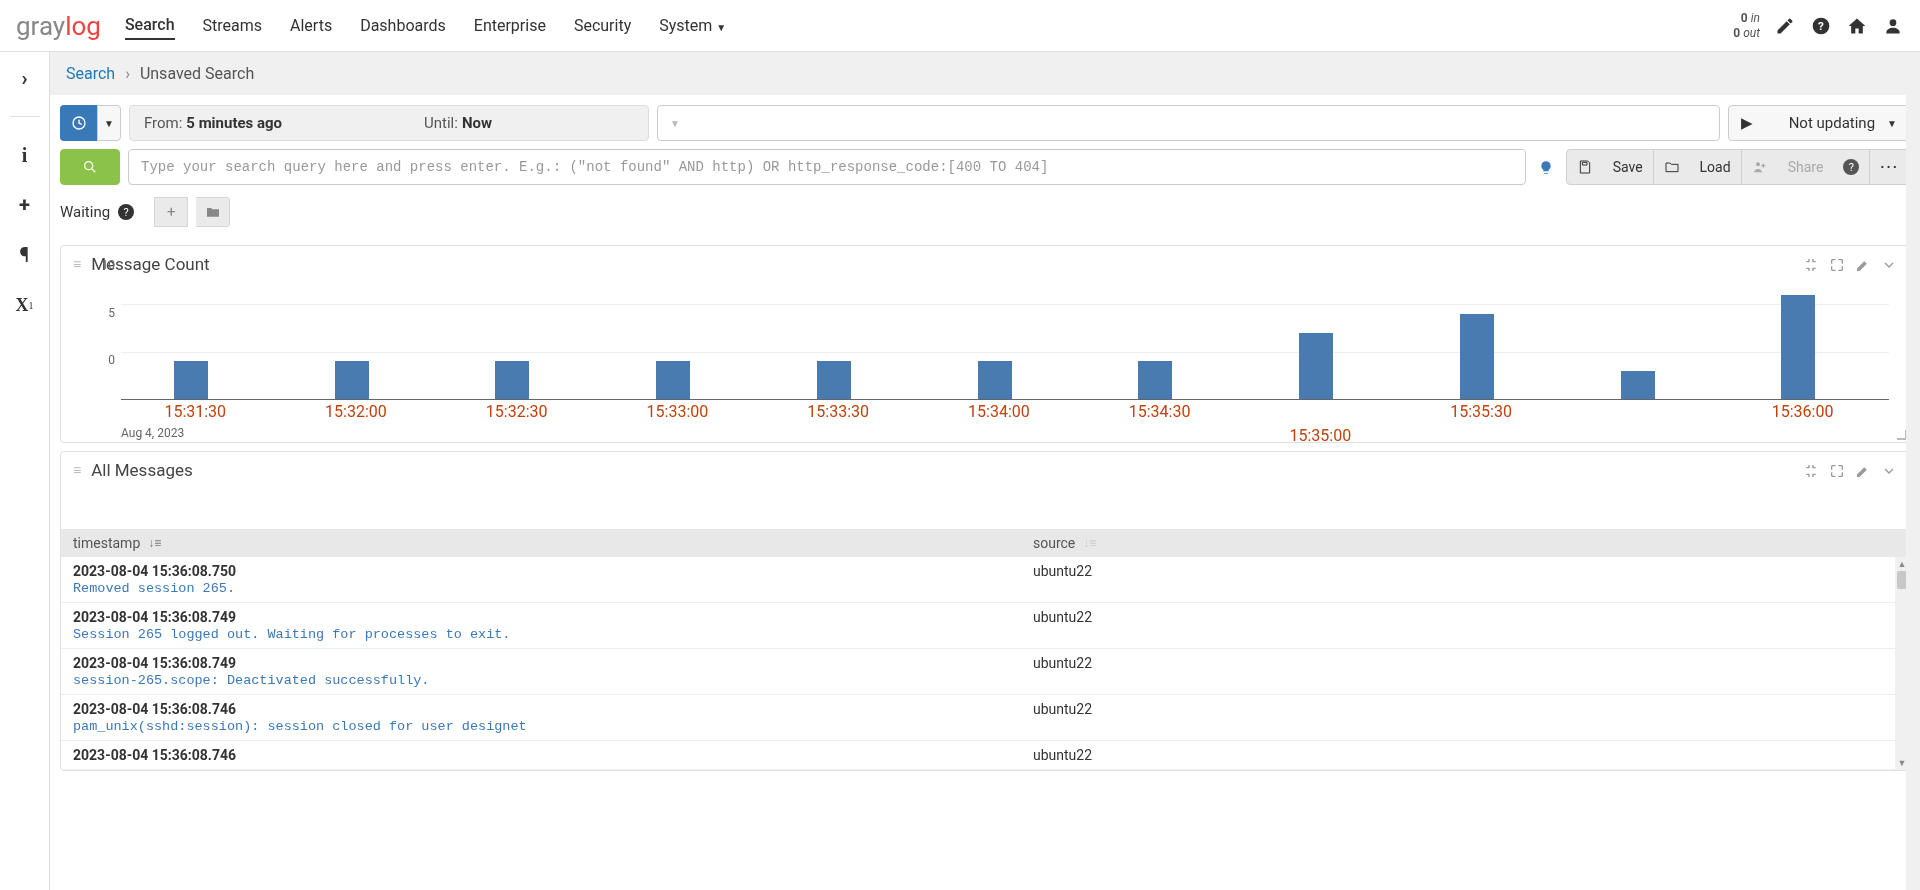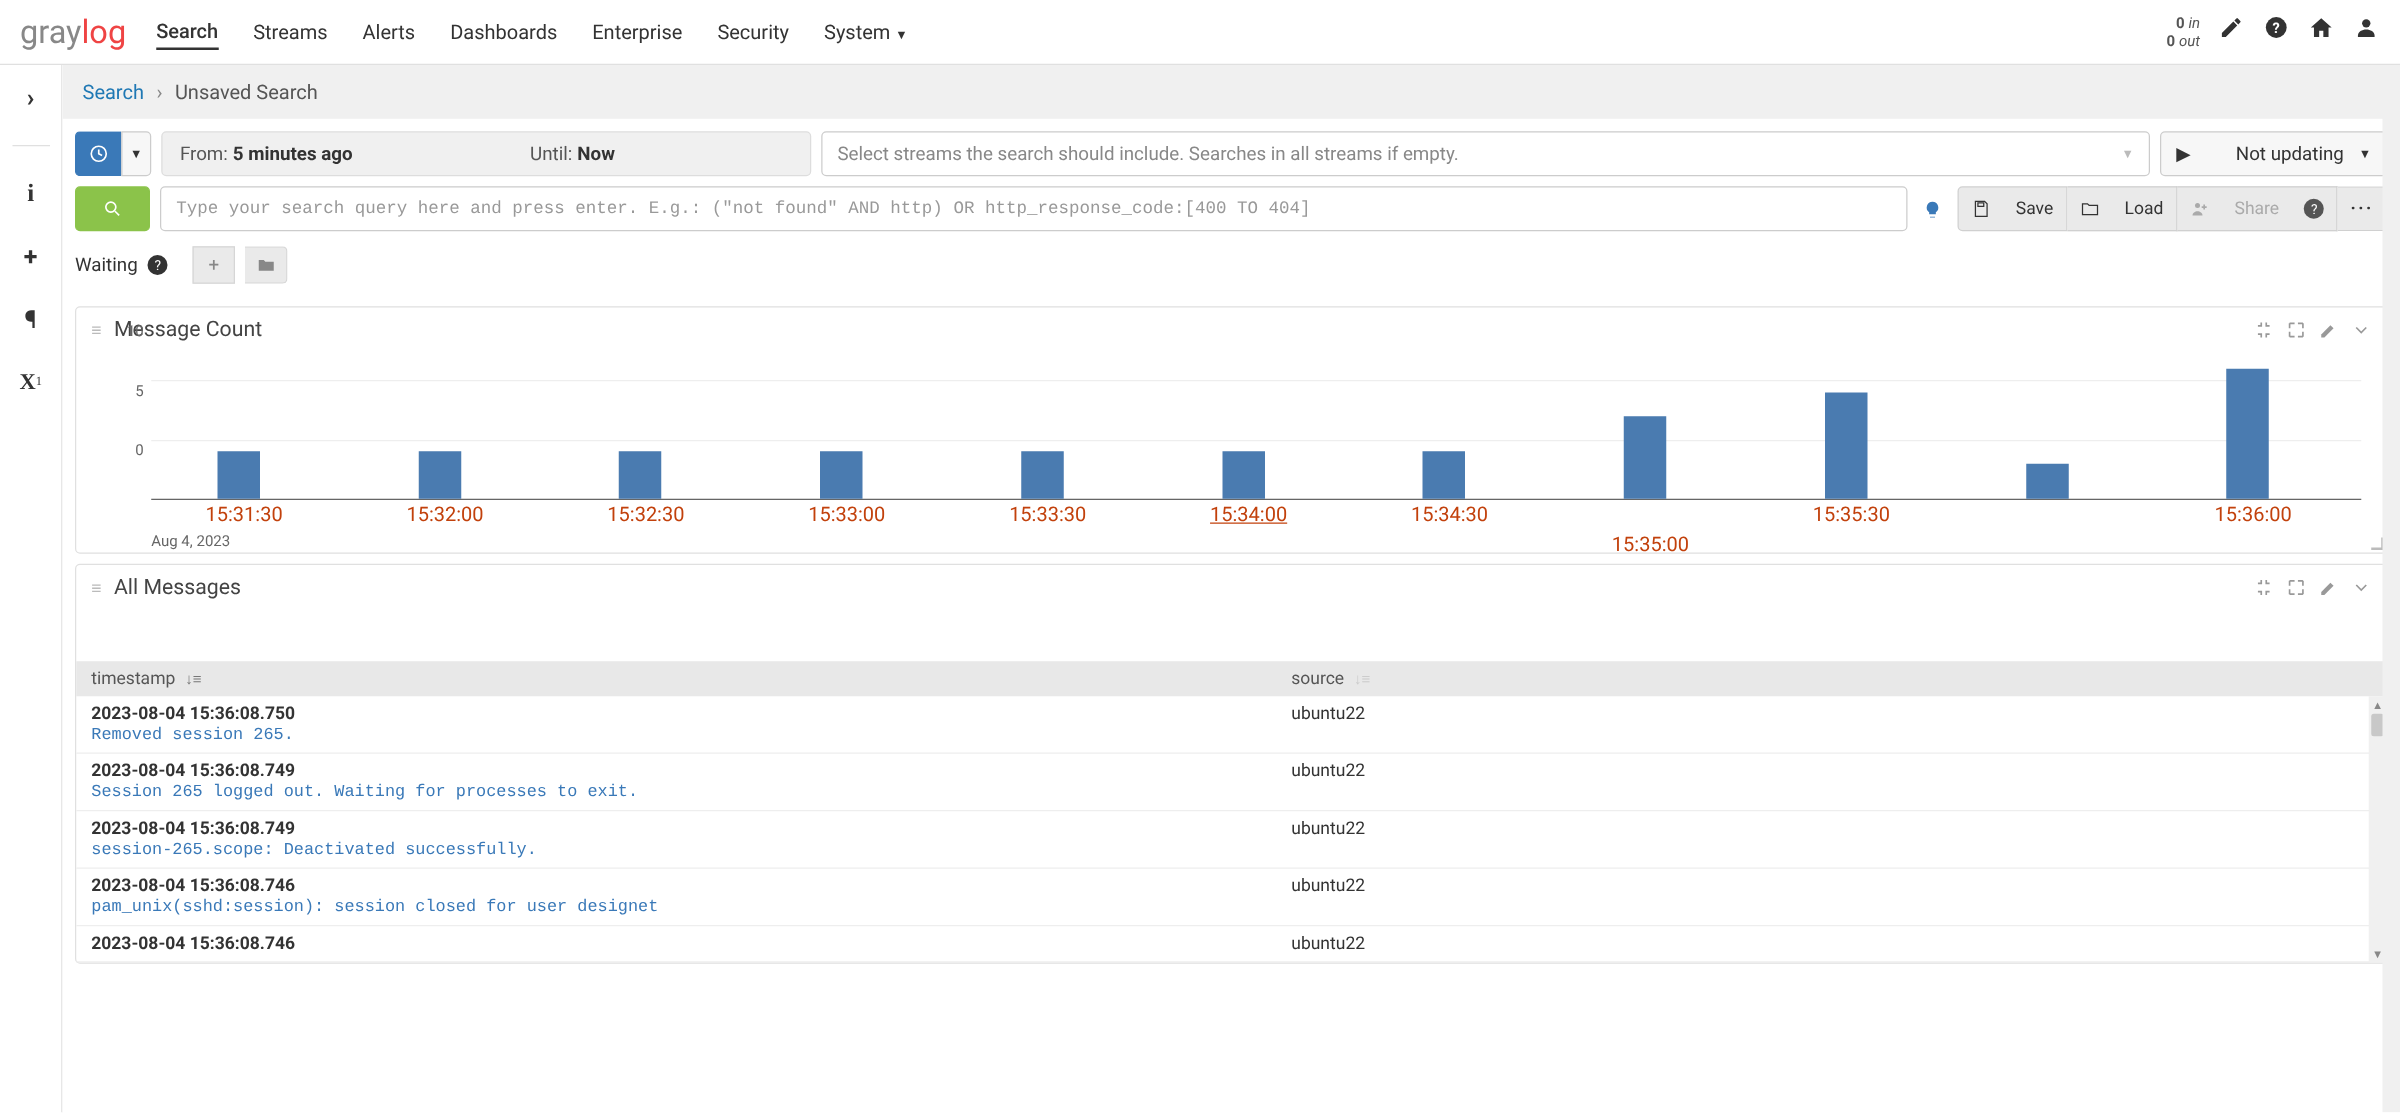--- a/index.html
+++ b/index.html
@@ -7,21 +7,21 @@
   
   
   .topnav { display: flex; align-items: center; height: 52px; padding: 0 16px; border-bottom: 1px solid #e0e0e0; }
   .logo { display: flex; align-items: baseline; font-size: 26px; font-weight: 400; margin-right: 24px; }
   .logo-gray { color: #888; }
   .logo-log { color: #ef4444; }
   .nav-items { display: flex; gap: 28px; align-items: center; flex: 1; }
   .nav-item { color: #333; font-size: 16px; cursor: pointer; padding: 4px 0; }
   .nav-item.active { font-weight: 500; border-bottom: 2px solid #333; }
   .nav-item .caret { margin-left: 4px; font-size: 10px; }
-  .nav-right { display: flex; align-items: flex-start; gap: 14px; }
+  .nav-right { display: flex; align-items: center; gap: 14px; }
   .throughput { font-size: 12px; text-align: right; line-height: 1.2; color: #555; }
   .throughput b { font-weight: 700; }
   .throughput i { font-style: italic; }
   .nav-icon { width: 22px; height: 22px; display: flex; align-items: center; justify-content: center; cursor: pointer; color: #333; }
   .nav-icon svg { width: 20px; height: 20px; fill: currentColor; }
   
   
   .body-wrap { display: flex; height: calc(100vh - 52px); }
   
   
@@ -202,21 +202,20 @@
         </div>
         <div class="timerange">
           <span class="from-label">From:</span>
           <span class="from-val">5 minutes ago</span>
           <span class="gap"></span>
           <span class="until-label">Until:</span>
           <span class="until-val">Now</span>
           <span class="gap"></span>
         </div>
         <div class="stream-select">
-          <span>Select streams the search should include. Searches in all streams if empty.</span>
           <span class="tri">▼</span>
         </div>
         <div class="refresh-btn">
           <span>▶</span>
           <span style="width:16px;"></span>
           <span>Not updating</span>
           <span style="font-size:10px;margin-left:2px;">▼</span>
         </div>
       </div>
 
@@ -312,21 +311,21 @@
               <div class="bar" style="left: 75.7273%; height: 85.5px;"></div>
               <div class="bar" style="left: 84.8182%; height: 28.5px;"></div>
               <div class="bar" style="left: 93.9091%; height: 104.5px;"></div>
             </div>
             <div class="x-axis">
               <div class="x-tick" style="left: 4.2%;">15:31:30</div>
               <div class="x-tick" style="left: 13.2909%;">15:32:00</div>
               <div class="x-tick" style="left: 22.3818%;">15:32:30</div>
               <div class="x-tick" style="left: 31.4727%;">15:33:00</div>
               <div class="x-tick" style="left: 40.5636%;">15:33:30</div>
-              <div class="x-tick" style="left: 49.6545%; text-decoration: underline;">15:34:00</div>
+              <div class="x-tick" style="left: 49.6545%;">15:34:00</div>
               <div class="x-tick" style="left: 58.7455%;">15:34:30</div>
               <div class="x-tick" style="left: 67.8364%; margin-top: 24px;">15:35:00</div>
               <div class="x-tick" style="left: 76.9273%;">15:35:30</div>
               <div class="x-tick" style="left: 95.1091%;">15:36:00</div>
             </div>
             <div class="x-date">Aug 4, 2023</div>
           </div>
       </div>
       <div class="resize-handle"></div>
     </div>

